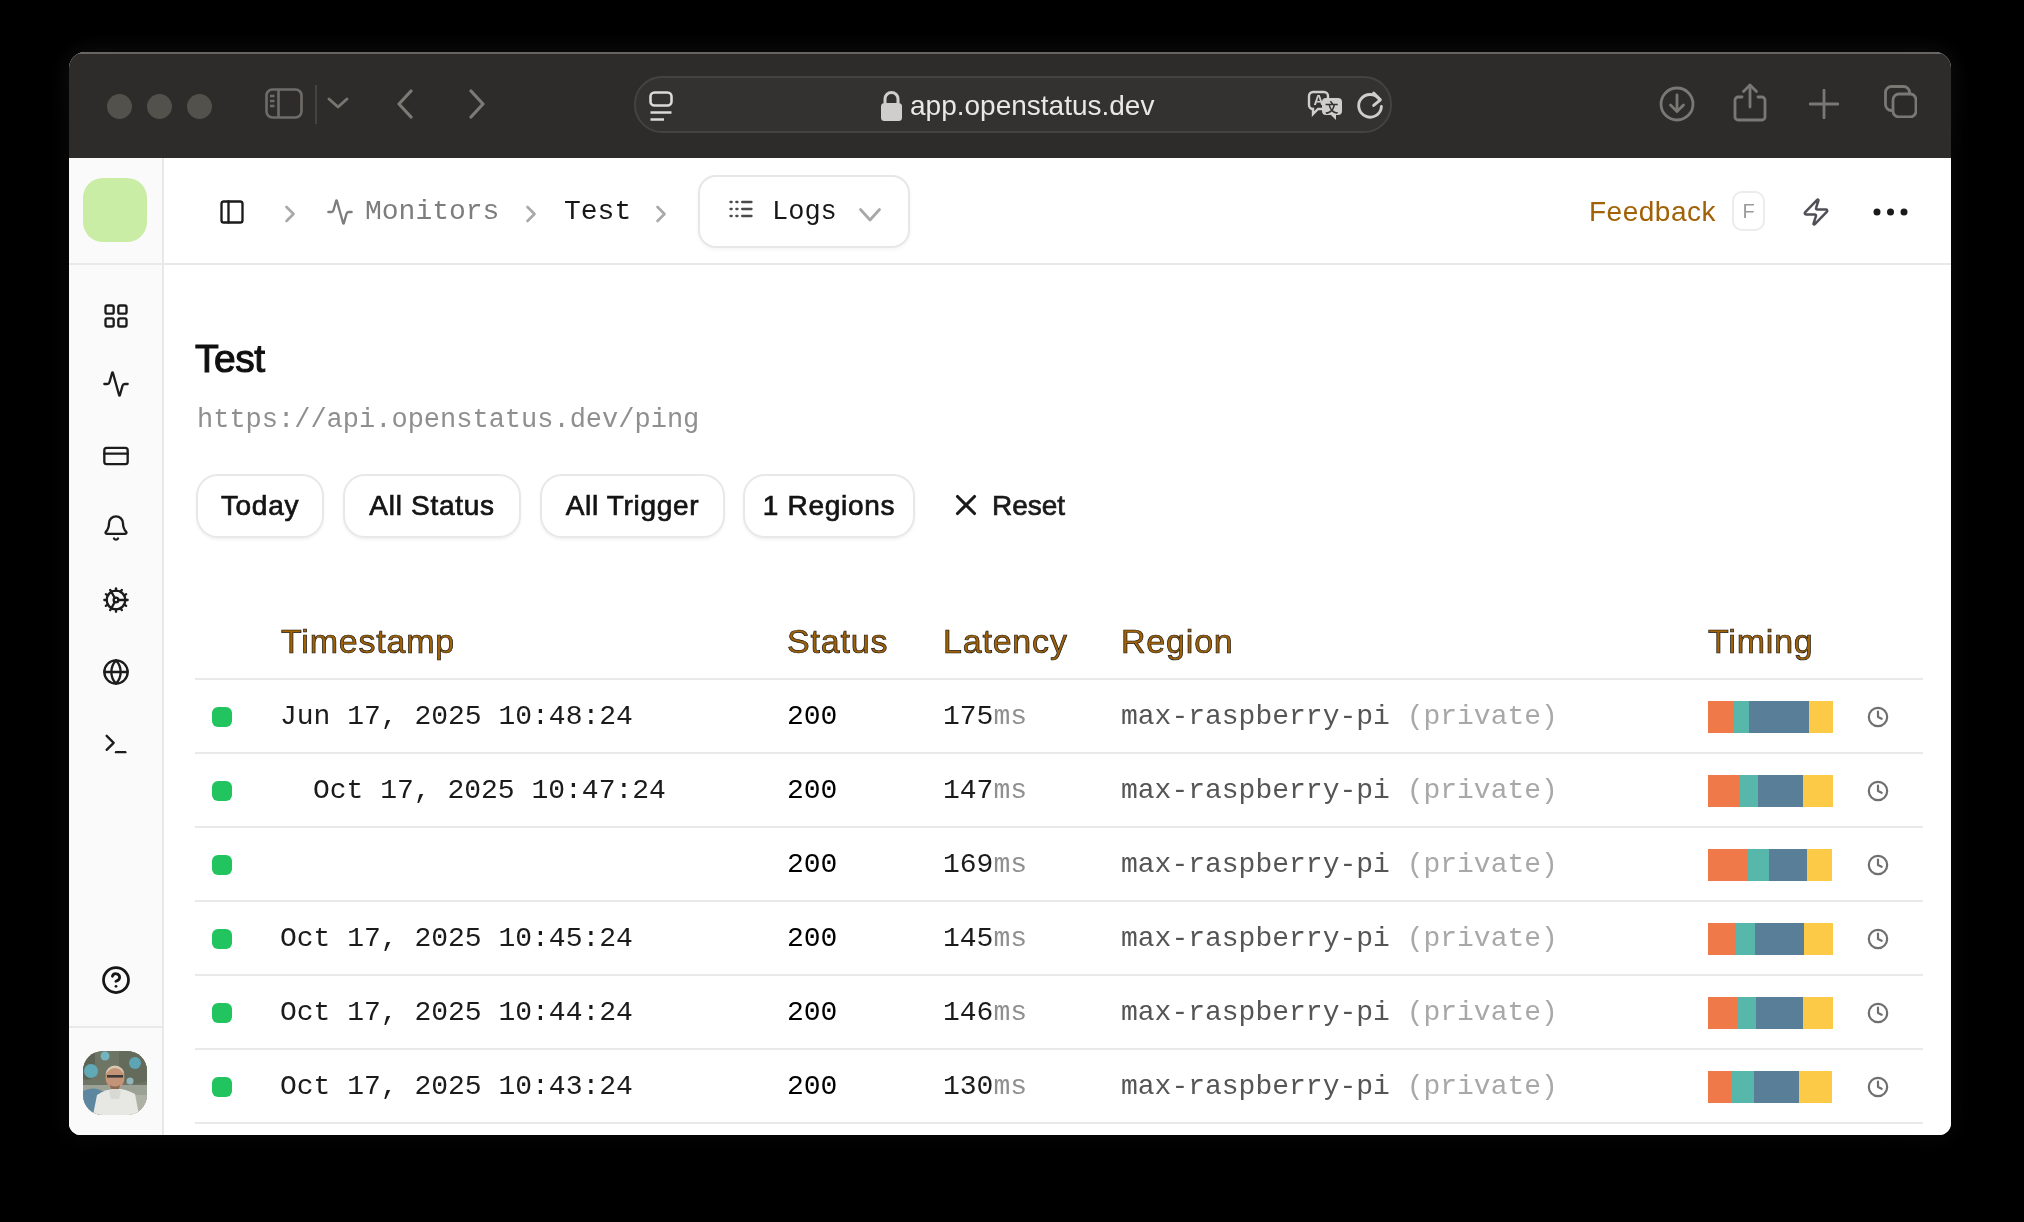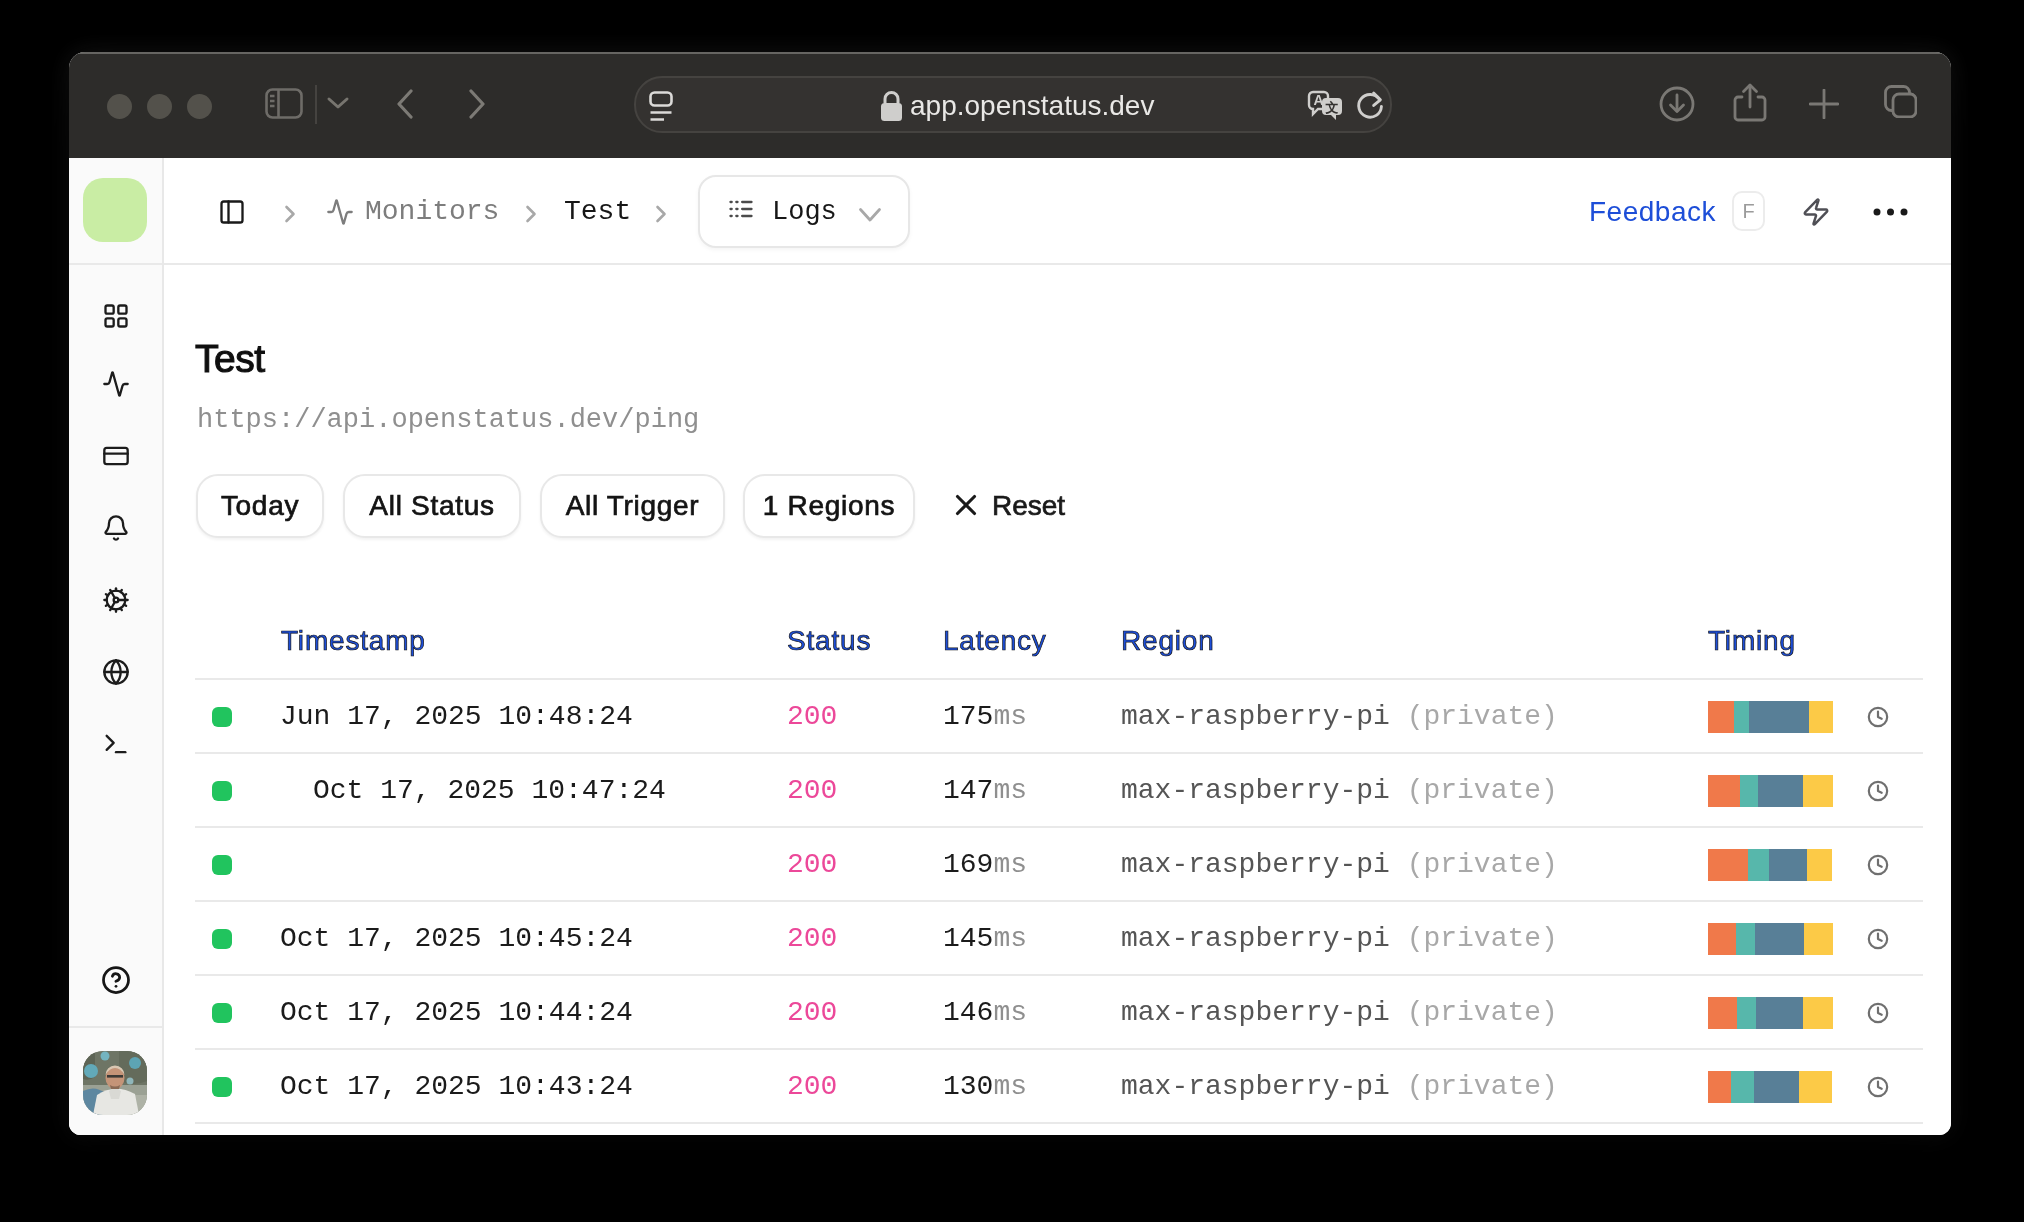--- a/index.html
+++ b/index.html
@@ -31,26 +31,26 @@
     border:2px solid #ececec; border-radius:10px; }
   .content { position:absolute; left:0; top:107px; width:1787px; height:870px; }
   .h1 { position:absolute; left:31px; top:74px; font-size:39px; line-height:39px;
     font-weight:400; -webkit-text-stroke:1.1px #0f0f0f; letter-spacing:-0.5px; color:#0f0f0f; }
   .url { position:absolute; left:33px; top:140px; height:30px; line-height:30px;
     font-family:"Liberation Mono", monospace; font-size:27px; color:#8f8f8f; }
   .fbtn { position:absolute; top:209px; height:64px; border:2px solid #e8e8e8; border-radius:22px;
     background:#fff; box-shadow:0 2px 3px rgba(0,0,0,0.05);
     font-size:28px; font-weight:400; -webkit-text-stroke:0.7px #141414; color:#141414; text-align:center; }
   .fbtn span { display:block; line-height:60px; letter-spacing:0.7px; }
-  .hdr { position:absolute; height:30px; line-height:30px; font-size:28px; font-weight:400; -webkit-text-stroke:0.7px #141414; color:#1d4ed8; letter-spacing:0.8px; }
+  .hdr { position:absolute; height:30px; line-height:30px; font-size:34px; font-weight:400; -webkit-text-stroke:0.7px #141414; color:#a16207; letter-spacing:0.8px; }
   .sep { position:absolute; left:31px; width:1728px; height:2px; background:#e9e9e9; }
   .row-ts { position:absolute; left:116px; height:30px; line-height:30px;
     font-family:"Liberation Mono", monospace; font-size:28px; color:#1b1b1b; }
   .row-st { position:absolute; left:623px; height:30px; line-height:30px;
-    font-family:"Liberation Mono", monospace; font-size:28px; color:#ec4899; }
+    font-family:"Liberation Mono", monospace; font-size:28px; color:#000000; }
   .row-lt { position:absolute; left:779px; height:30px; line-height:30px;
     font-family:"Liberation Mono", monospace; font-size:28px; color:#1b1b1b; }
   .row-lt i { font-style:normal; color:#8f8f8f; }
   .row-rg { position:absolute; left:957px; height:30px; line-height:30px;
     font-family:"Liberation Mono", monospace; font-size:28px; color:#555555; }
   .row-rg i { font-style:normal; color:#a8a8a8; }
   .sq { position:absolute; left:48px; width:20px; height:20px; border-radius:6px; background:#21c45e; }
   .bar { position:absolute; left:1544px; height:32px; display:flex; }
   .bar div { height:32px; }
   .c-o { background:#f0794a; } .c-t { background:#57b7ab; } .c-s { background:#587f97; } .c-y { background:#fcca47; }
@@ -244,21 +244,21 @@
               <path d="M3 6h1"></path>
             <path d="M8 12h1"></path>
               <path d="M8 18h1"></path>
               <path d="M8 6h1"></path>
           </svg>
           <div class="crumb" style="left:72px;top:20px;color:#171717;font-size:27px;">Logs</div>
           <svg class="a" style="left:158px;top:30px;" width="24" height="16" viewBox="0 0 24 16">
             <polyline points="2.5,2.5 12,13 21.5,2.5" fill="none" stroke="#a8a8a8" stroke-width="2.8" stroke-linecap="round" stroke-linejoin="round"></polyline>
           </svg>
         </div>
-        <div class="a" style="left:1425px;top:39px;height:30px;line-height:30px;font-size:28px;letter-spacing:0.5px;color:#1d4ed8;">Feedback</div>
+        <div class="a" style="left:1425px;top:39px;height:30px;line-height:30px;font-size:28px;letter-spacing:0.5px;color:#a16207;">Feedback</div>
         <div class="fbadge">
             <div style="text-align:center;line-height:37px;font-size:20px;color:#9b9b9b;">F</div>
           </div>
         <svg class="a" style="left:1637px;top:39px;" width="30" height="30" viewBox="0 0 24 24" fill="none" stroke="#4f4f55" stroke-width="2" stroke-linecap="round" stroke-linejoin="round">
           <path d="M4 14a1 1 0 0 1-.78-1.63l9.9-10.2a.5.5 0 0 1 .86.46l-1.92 6.02A1 1 0 0 0 13 10h7a1 1 0 0 1 .78 1.63l-9.9 10.2a.5.5 0 0 1-.86-.46l1.92-6.02A1 1 0 0 0 11 14z"></path>
         </svg>
         <svg class="a" style="left:1705px;top:46px;" width="44" height="16" viewBox="0 0 44 16">
           <circle cx="8" cy="8" r="3.5" fill="#1a1a1a"></circle>
             <circle cx="21.5" cy="8" r="3.5" fill="#1a1a1a"></circle>
             <circle cx="35" cy="8" r="3.5" fill="#1a1a1a"></circle>

